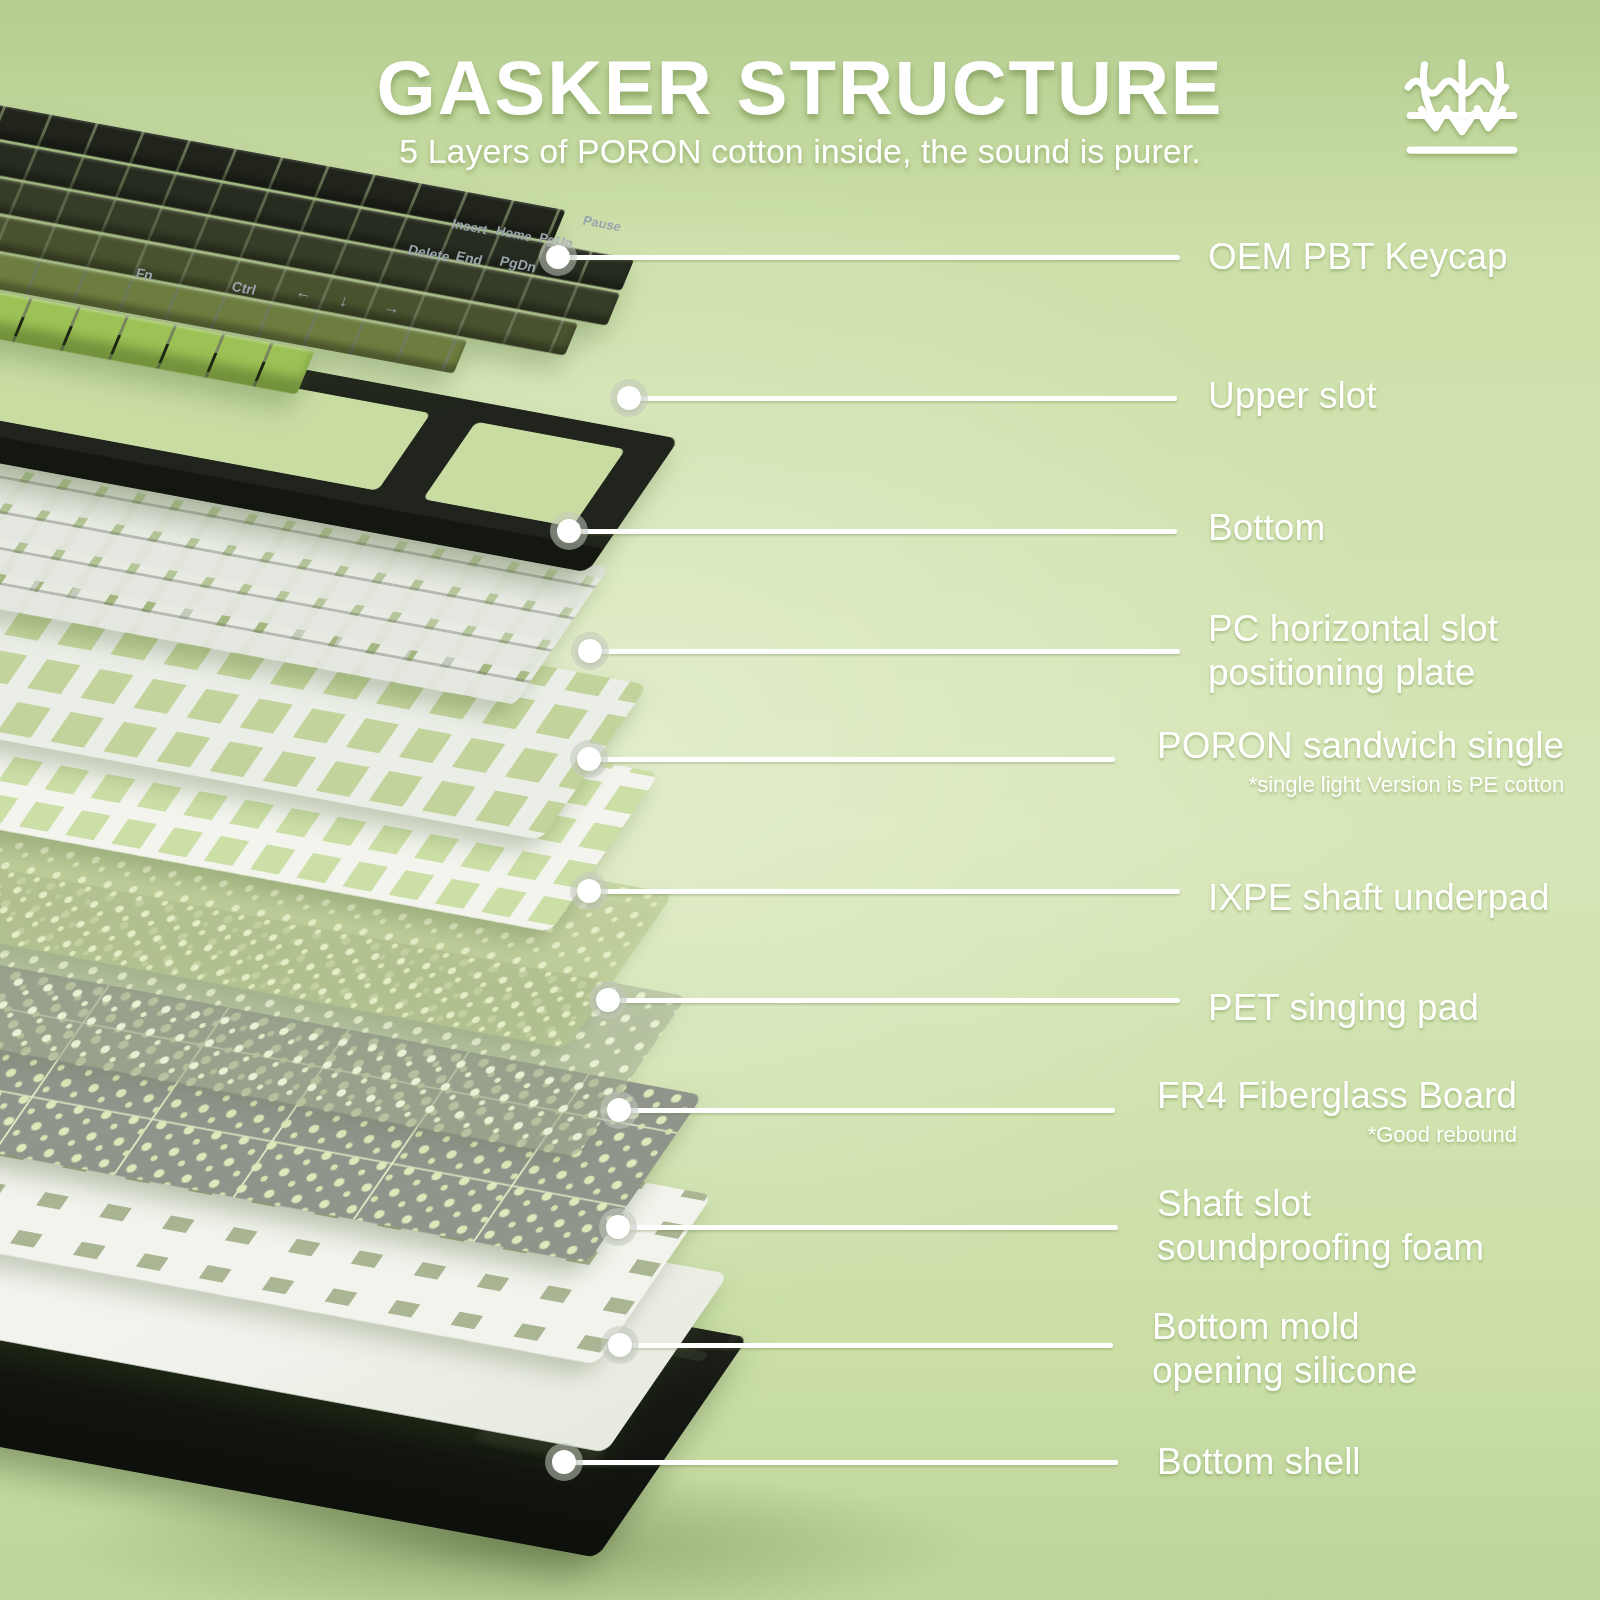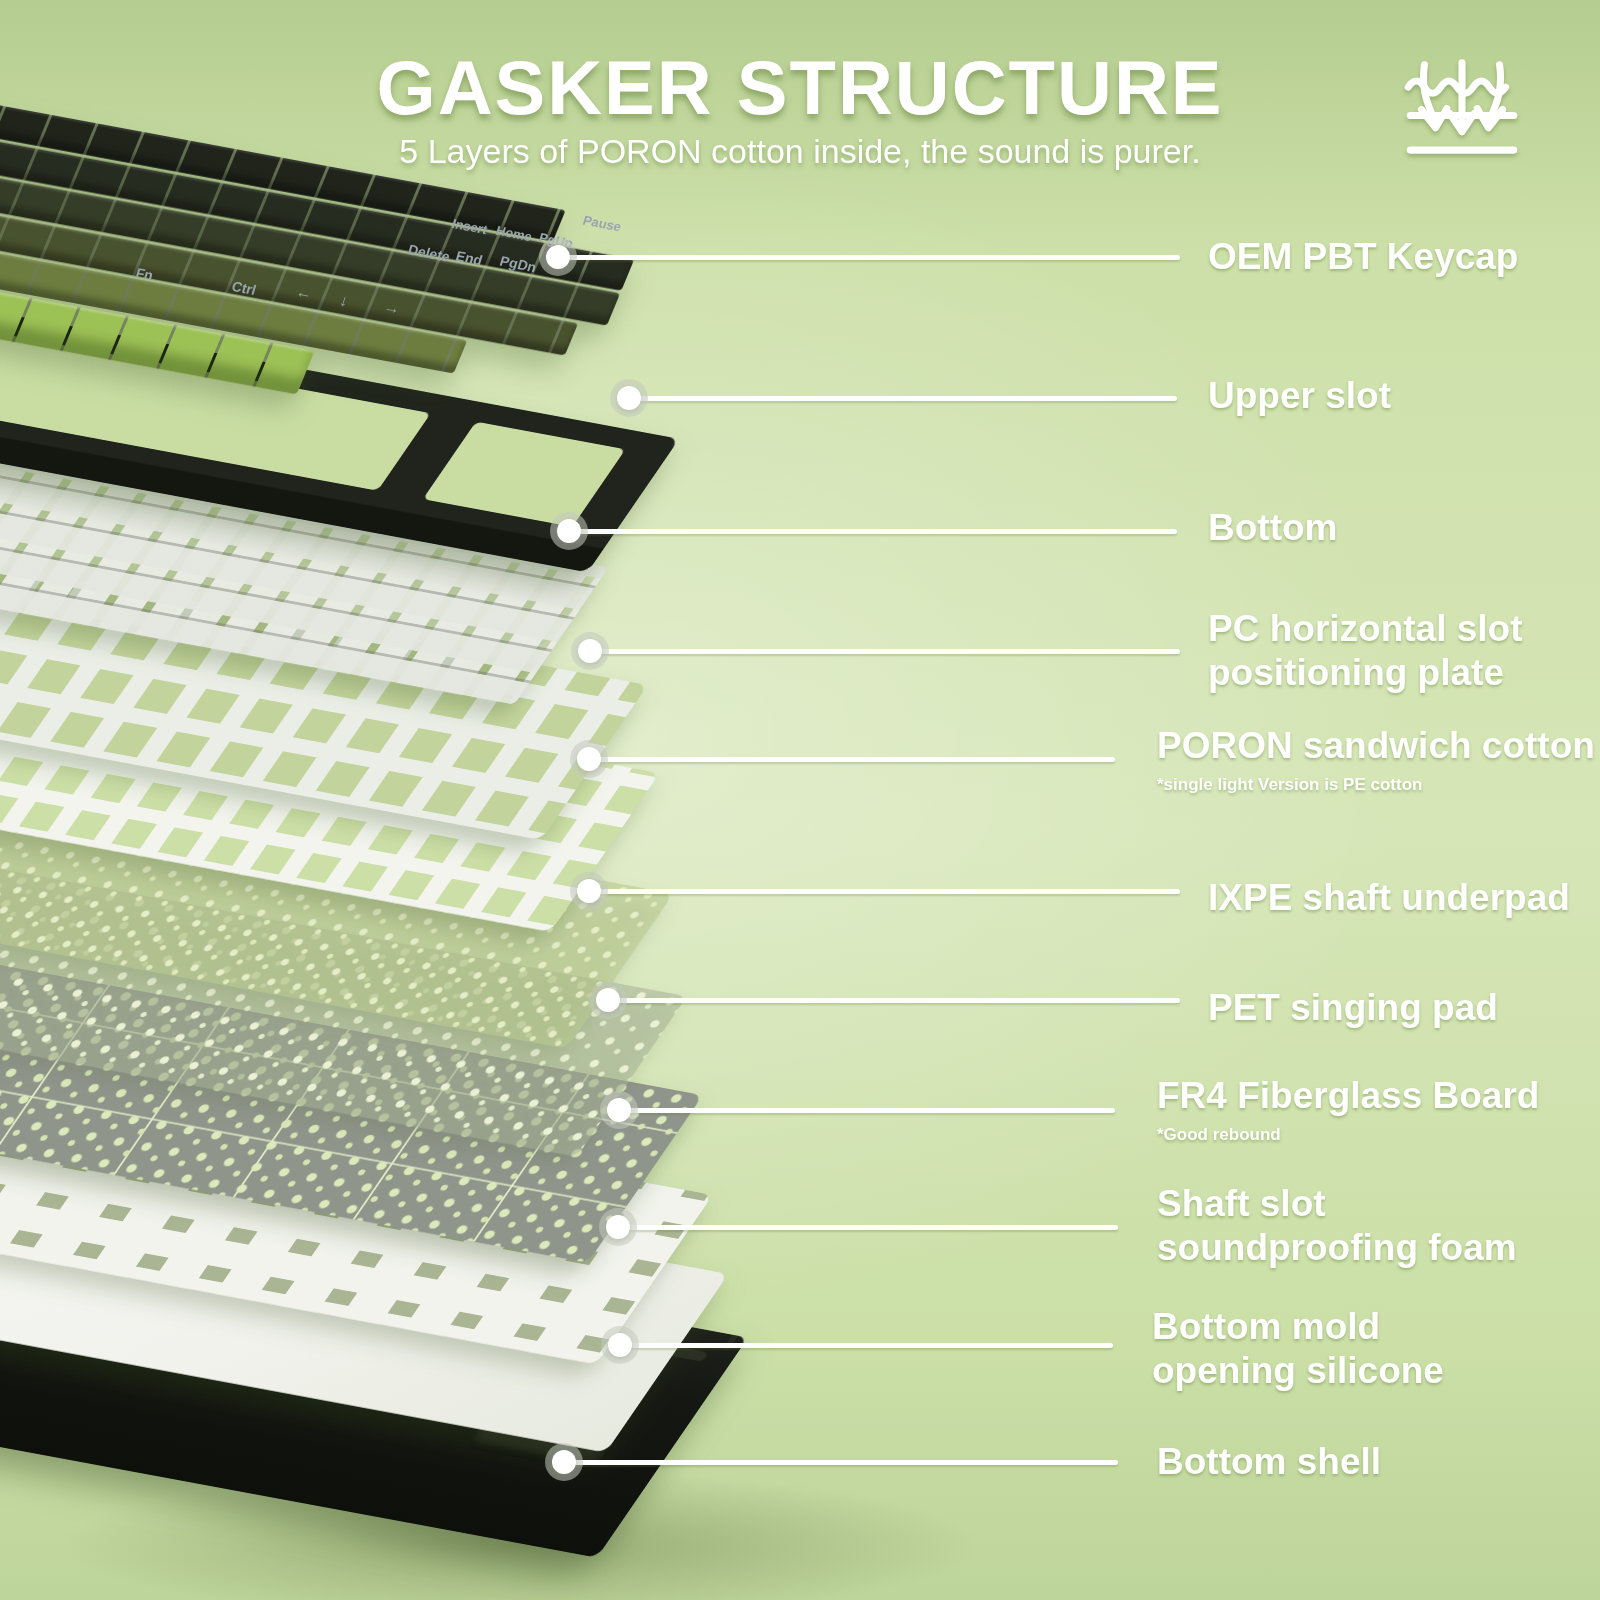--- a/index.html
+++ b/index.html
@@ -113,22 +113,22 @@
     box-shadow:inset 0 -8px 8px rgba(0,0,0,.6);}
   .kb-shell .inner-wall{position:absolute;left:26px;top:22px;right:26px;height:10px;background:#2a2e23;border-radius:5px;}
   .ground-shadow{position:absolute;left:60px;top:1470px;width:920px;height:150px;border-radius:50%;
     background:radial-gradient(closest-side, rgba(80,100,50,.38), rgba(80,100,50,0));}
   
   .c-line{position:absolute;height:5px;background:#fff;border-radius:3px;
     box-shadow:0 2px 2px rgba(90,115,55,.25);}
   .c-dot{position:absolute;width:24px;height:24px;border-radius:50%;background:#fff;
     box-shadow:0 0 0 7px rgba(195,200,190,.55), 0 2px 4px rgba(60,80,35,.3);}
   .c-label{position:absolute;transform:translateY(-50%);color:#fff;font-size:37px;line-height:44px;
-    text-shadow:0 2px 3px rgba(100,130,60,.45);white-space:nowrap;font-weight:bold;}
-  .c-note{font-size:17px;line-height:28px;margin-top:3px;}
+    text-shadow:0 2px 3px rgba(100,130,60,.45);white-space:nowrap;}
+  .c-note{font-size:22px;line-height:28px;margin-top:3px;text-align:right;}
 </style>
 </head>
 <body>
 
 <div class="stage">
 
   <div class="title">GASKER STRUCTURE</div>
   <div class="subtitle">5 Layers of PORON cotton inside, the sound is purer.</div>
   <svg class="hero-icon" viewBox="0 0 130 115" fill="none" stroke="#ffffff" stroke-width="7" stroke-linecap="round" stroke-linejoin="round">
     <path d="M12 34 Q20 22 28 34 T44 34 T60 34 T76 34 T92 34 T108 34"></path>
@@ -206,21 +206,21 @@
   <div class="c-line" style="left:590px;top:649px;width:590px;"></div>
   <div class="c-dot" style="left:578px;top:639px;"></div>
   <div class="c-label" style="left:1208px;top:651px;">
     <div>PC horizontal slot</div>
     <div>positioning plate</div>
   </div>
 
   <div class="c-line" style="left:589px;top:757px;width:526px;"></div>
   <div class="c-dot" style="left:577px;top:747px;"></div>
   <div class="c-label" style="left:1157px;top:761px;">
-    <div>PORON sandwich cotton</div>
+    <div>PORON sandwich single</div>
     <div class="c-note">*single light Version is PE cotton</div>
   </div>
 
   <div class="c-line" style="left:589px;top:889px;width:591px;"></div>
   <div class="c-dot" style="left:577px;top:879px;"></div>
   <div class="c-label" style="left:1208px;top:898px;">IXPE shaft underpad</div>
 
   <div class="c-line" style="left:608px;top:998px;width:572px;"></div>
   <div class="c-dot" style="left:596px;top:988px;"></div>
   <div class="c-label" style="left:1208px;top:1000px;margin-top:8px;">PET singing pad</div>

